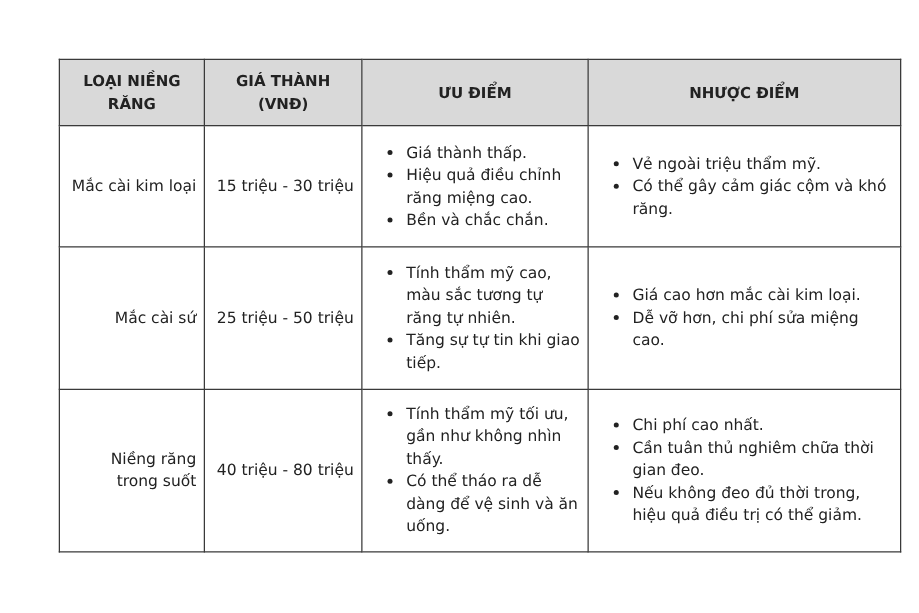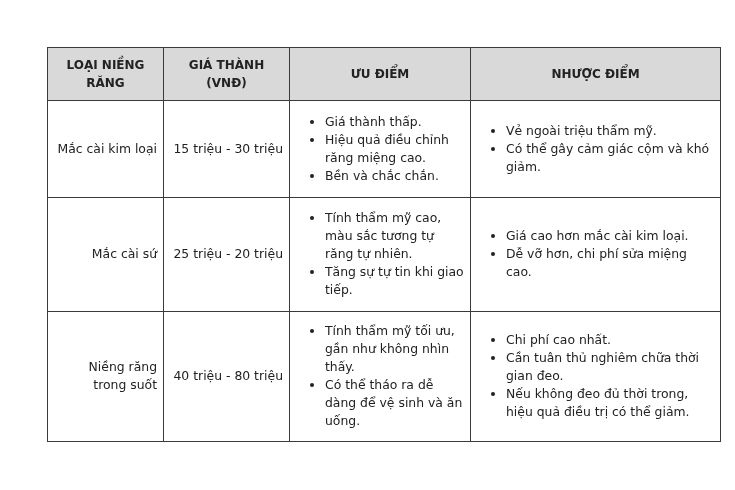--- a/index.html
+++ b/index.html
@@ -58,27 +58,27 @@
       <td>
         <ul class="bl">
           <li>Giá thành thấp.</li>
           <li>Hiệu quả điều chỉnh răng miệng cao.</li>
           <li>Bền và chắc chắn.</li>
         </ul>
       </td>
       <td>
         <ul class="bl">
           <li>Vẻ ngoài triệu thẩm mỹ.</li>
-          <li>Có thể gây cảm giác cộm và khó giảm.</li>
+          <li>Có thể gây cảm giác cộm và khó răng.</li>
         </ul>
       </td>
     </tr>
     <tr class="r2">
       <td class="c-name">Mắc cài sứ</td>
-      <td class="c-price">25 triệu - 20 triệu</td>
+      <td class="c-price">25 triệu - 50 triệu</td>
       <td>
         <ul class="bl">
           <li>Tính thẩm mỹ cao, màu sắc tương tự răng tự nhiên.</li>
           <li> Tăng sự tự tin khi giao tiếp.</li>
         </ul>
       </td>
       <td>
         <ul class="bl">
           <li>Giá cao hơn mắc cài kim loại.</li>
           <li> Dễ vỡ hơn, chi phí sửa miệng cao.</li>

